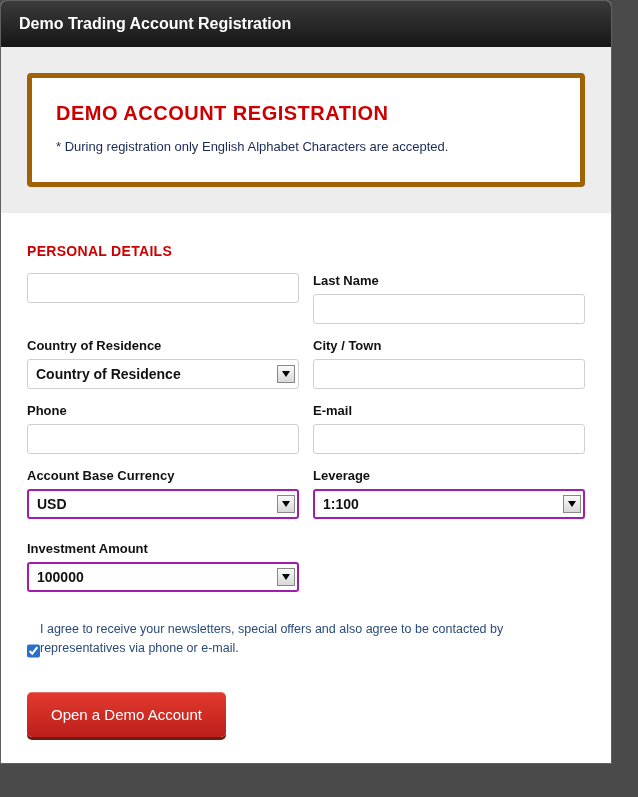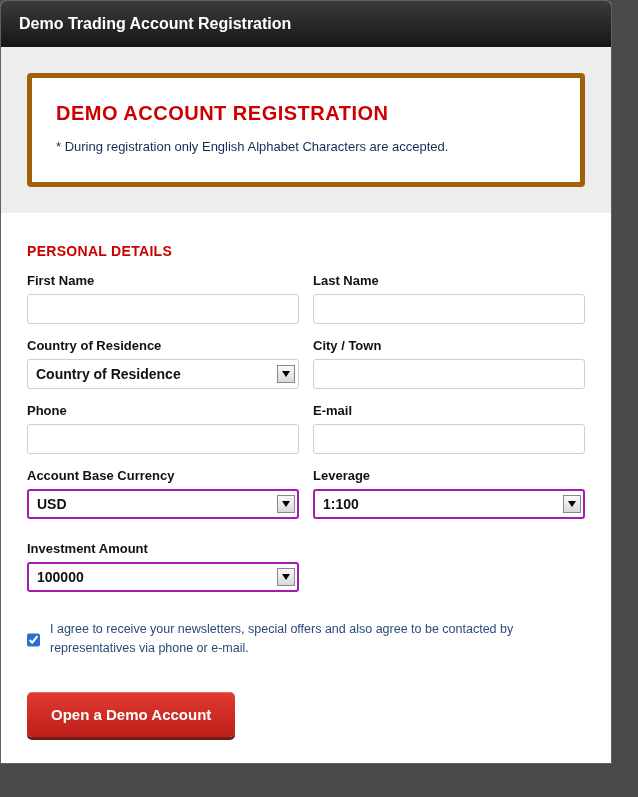--- a/index.html
+++ b/index.html
@@ -105,40 +105,40 @@
   background: linear-gradient(#fafafa, #d8d8d8);
   border: 1px solid #888;
   display: flex;
   align-items: center;
   justify-content: center;
   pointer-events: none;
 }
 .select-btn svg { width: 8px; height: 6px; }
 .consent {
   display: flex;
-  align-items: center;
-  gap: 10px;
+  align-items: flex-end;
+  gap: 0;
   margin-top: 28px;
   margin-bottom: 34px;
 }
 .consent input[type=checkbox] {
   width: 14px;
   height: 14px;
   margin-top: 2px;
   accent-color: #2a6fc9;
 }
 .consent-text {
   font-size: 12.5px;
   color: #2a4a7a;
   line-height: 1.5;
 }
 .submit-btn {
   background: linear-gradient(#e33a2f, #bb1f1a);
   color: #fff;
-  font-weight: bold;
+  font-weight: normal;
   font-size: 15px;
   border: none;
   border-radius: 5px;
   padding: 14px 24px;
   cursor: pointer;
   box-shadow: 0 3px 0 #6e1a16, inset 0 1px 0 rgba(255,255,255,0.25);
 }
 </style>
 </head>
 <body>
@@ -153,21 +153,20 @@
       <h2>DEMO ACCOUNT REGISTRATION</h2>
       <p>* During registration only English Alphabet Characters are accepted.</p>
     </div>
   </div>
 
   <div class="form-area">
     <div class="section-title">PERSONAL DETAILS</div>
 
     <div class="row">
       <div class="field">
-        <label>First Name</label>
         <input class="input" type="text" value="" style="">
       </div>
       <div class="field">
         <label>Last Name</label>
         <input class="input" type="text" value="" style="">
       </div>
     </div>
 
     <div class="row">
       <div class="field">

